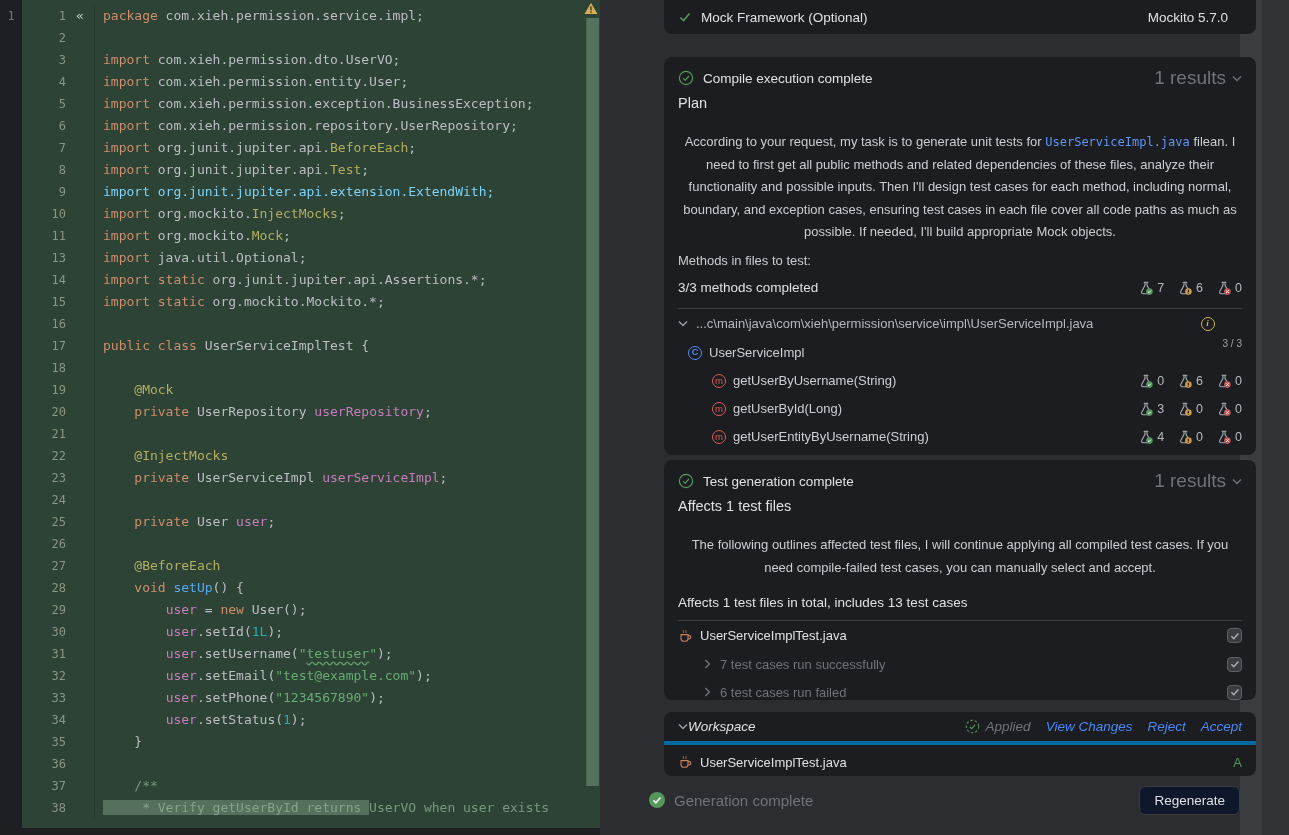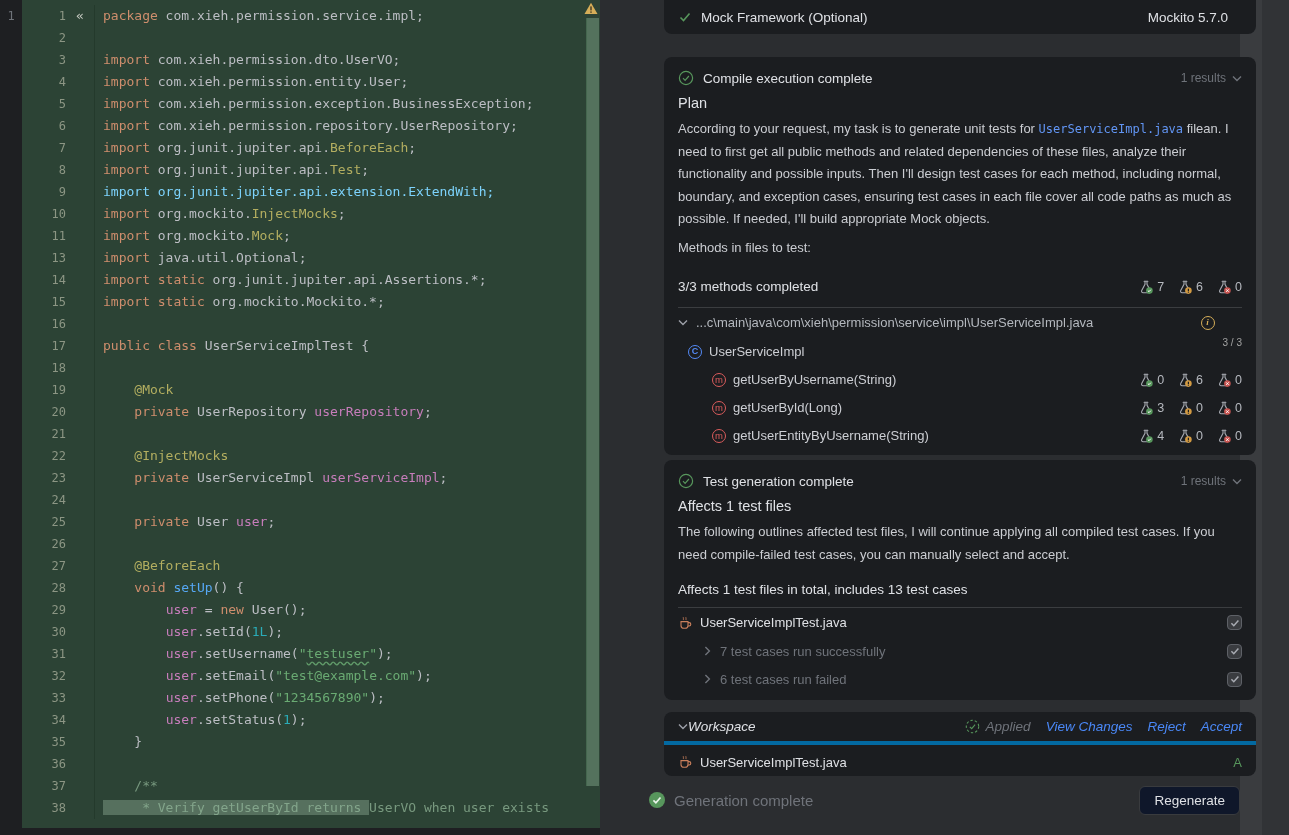--- a/index.html
+++ b/index.html
@@ -37,26 +37,26 @@
   .muted{color:#a3a3a3;font-size:10px;margin-top:40px;}
   .grow{flex:1;}
   .ico{flex:none;display:inline-flex;align-items:center;justify-content:center;}
 
   
   .mock-card{top:0;height:34px;border-radius:0 0 8px 8px;padding:0 28px 0 14px;display:flex;align-items:center;gap:9px;}
 
   
   .compile-card{top:57px;height:398px;padding:10px 14px 0 14px;overflow:hidden;}
   .card-hd{display:flex;align-items:center;gap:9px;height:22px;}
-  .results{display:flex;align-items:center;gap:6px;color:#6F737A;font-size:12px;}
+  .results{display:flex;align-items:center;gap:6px;color:#6F737A;font-size:19px;}
   .sec-title{color:#DFE1E5;font-size:14.5px;margin-top:6px;}
-  .para{color:#CBCDD2;font-size:13px;line-height:22.5px;margin-top:7px;}
+  .para{color:#CBCDD2;font-size:13px;line-height:22.5px;margin-top:20px;text-align:center;}
   .inline-code{font-family:"DejaVu Sans Mono",monospace;font-size:12px;color:#6296F5;}
   .methods-label{color:#CBCDD2;font-size:13px;margin-top:9px;}
-  .summary-row{margin-top:21px;height:22px;}
+  .summary-row{margin-top:9px;height:22px;}
   .summary-row .hd-title{font-size:13.5px;}
   .divider{border-top:1px solid #3B3D40;margin-top:9px;}
   .badges{display:flex;align-items:center;gap:14px;}
   .badge{display:flex;align-items:center;gap:4px;color:#B6B9BF;font-size:12.5px;}
   .tree-file{height:30px;gap:8px;color:#B4B8BE;font-size:13px;}
   .tree-class{height:28px;gap:7px;padding-left:10px;color:#CDCFD4;font-size:13px;}
   .tree-method{height:28px;gap:7px;padding-left:34px;color:#CDCFD4;font-size:13px;}
   .ring{width:14px;height:14px;border-radius:50%;box-sizing:border-box;flex:none;
         display:flex;align-items:center;justify-content:center;font:bold 9px/1 "Liberation Sans",sans-serif;}
   .ring-class{border:1px solid #548AF7;color:#548AF7;}

